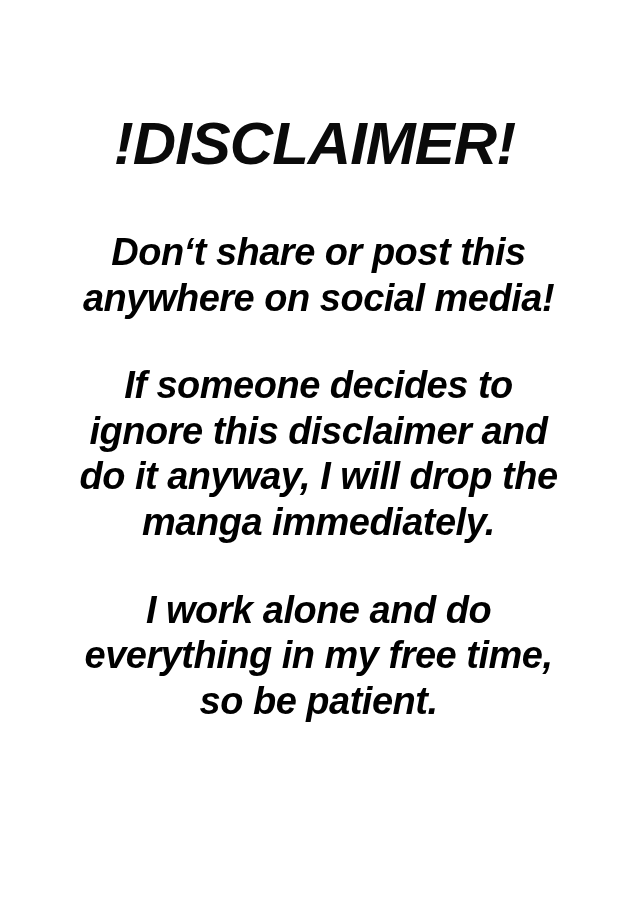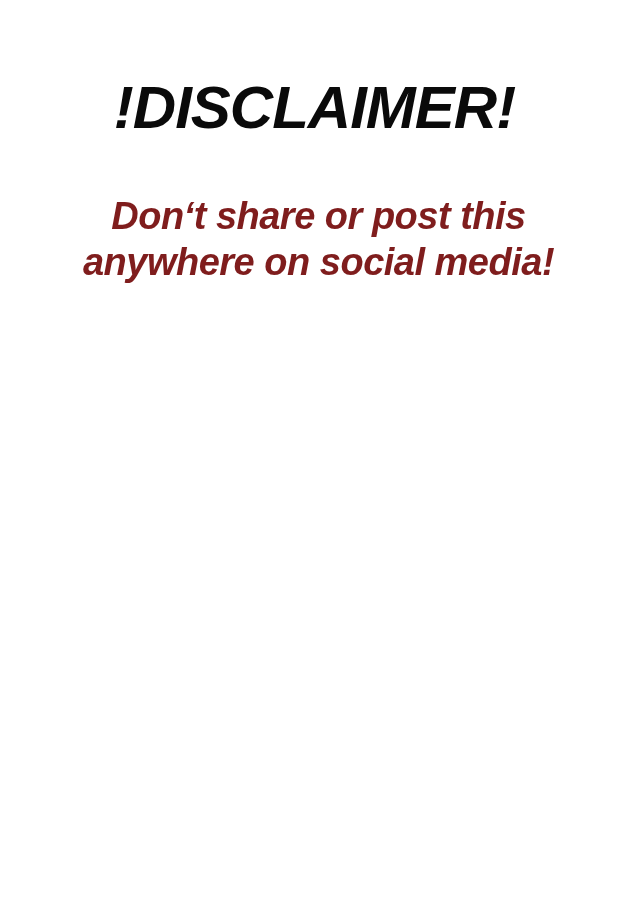--- a/index.html
+++ b/index.html
@@ -11,21 +11,21 @@
     width: 629px;
     height: 900px;
     overflow: hidden;
     font-family: "Liberation Sans", "DejaVu Sans", sans-serif;
   }
   .page {
     width: 629px;
     height: 900px;
     background: #ffffff;
     box-sizing: border-box;
-    padding-top: 72px;
+    padding-top: 108px;
     display: flex;
     flex-direction: column;
     align-items: center;
   }
   .title {
     margin: 0 0 8px 0;
     font-size: 60px;
     line-height: 1.2;
     font-weight: bold;
     font-style: italic;
@@ -33,30 +33,37 @@
     text-align: center;
     letter-spacing: -1px;
     white-space: nowrap;
   }
   .para {
     margin: 42px 0 0 8px;
     font-size: 38px;
     line-height: 1.2;
     font-weight: bold;
     font-style: italic;
-    color: #7f1d1d;
+    color: #000000;
     text-align: center;
     white-space: pre-line;
     letter-spacing: -0.5px;
   }
 </style>
 </head>
 <body>
 
 <div class="page">
   <h1 class="title">!DISCLAIMER!</h1>
 
   <p class="para">Don‘t share or post this
 anywhere on social media!</p>
 
 
+  <p class="para">If someone decides to
+ignore this disclaimer and
+do it anyway, I will drop the
+manga immediately.</p>
 
+  <p class="para">I work alone and do
+everything in my free time,
+so be patient.</p>
 </div>
 
 </body></html>

